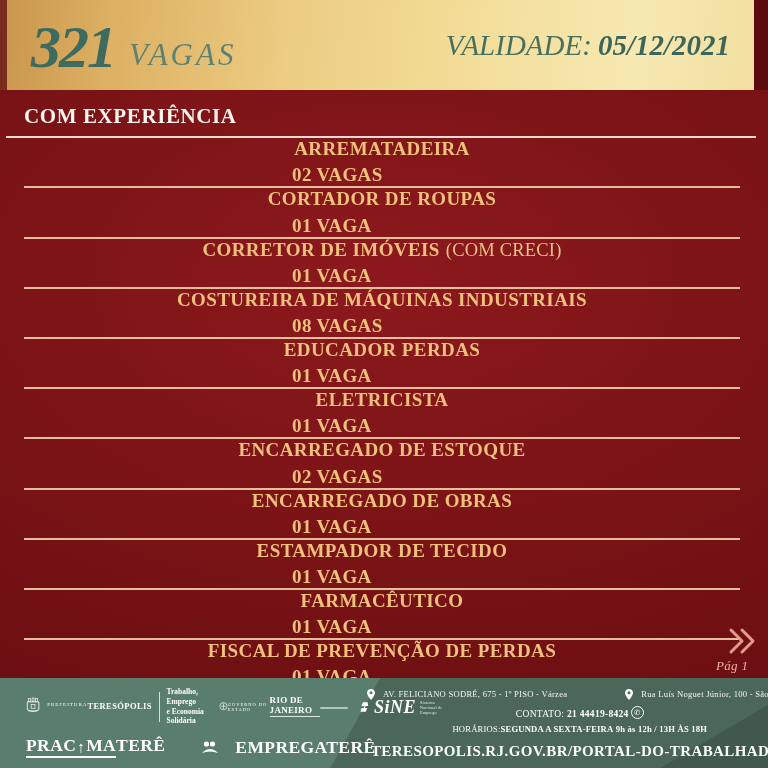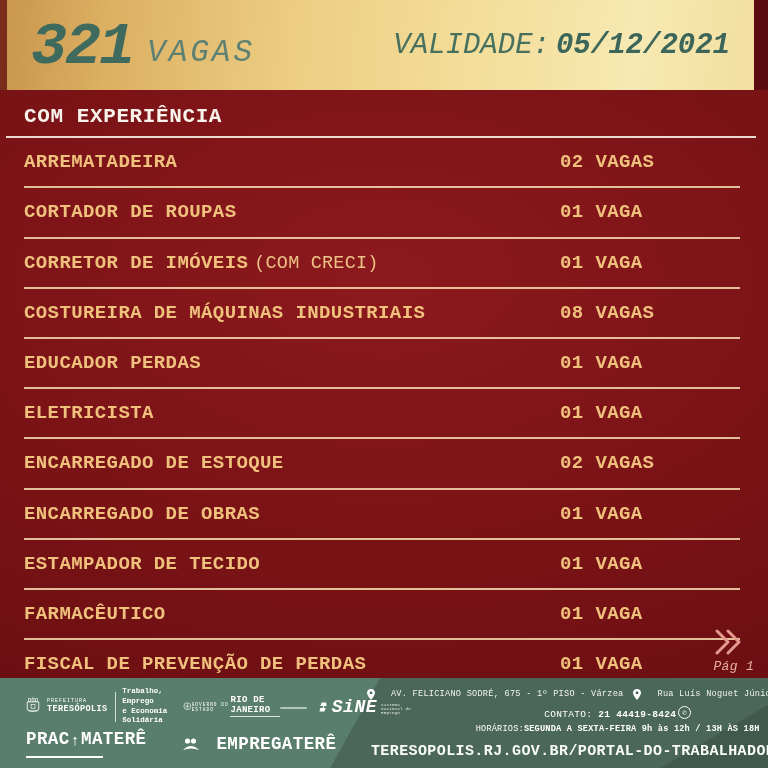--- a/index.html
+++ b/index.html
@@ -1,18 +1,18 @@
 <!DOCTYPE html>
 <html><head>
 <meta charset="utf-8">
 <style>
   html,body{margin:0;padding:0;background:#222;}
   .poster{
     position:relative;width:768px;height:768px;overflow:hidden;
-    font-family:Liberation Mono, monospace;
+    font-family:Liberation Serif, serif;
     background:#0ea5e9;
   }
   
   .header{position:absolute;top:0;left:0;right:0;height:90px;background:#5e0d10;}
   .header .edge-left{position:absolute;left:0;top:0;bottom:0;width:7px;background:#7a2c1d;}
   .header .edge-right{position:absolute;right:0;top:0;bottom:0;width:14px;background:#5c0c0f;}
   .gold-band{
     position:absolute;left:7px;right:14px;top:0;bottom:0;
     background:linear-gradient(95deg,#c9974e 0%,#ddb063 14%,#eccd82 38%,#f2db95 58%,#f7e9b2 84%,#f2dfa0 100%);
     display:flex;align-items:center;justify-content:space-between;
@@ -38,32 +38,33 @@
   .section-title{
     color:#f8f4ec;font-size:21px;font-weight:700;letter-spacing:.6px;line-height:1.2;
   }
   .section-underline{
     height:2px;background:#f4ebdf;opacity:.92;margin:7px -16px 0 -18px;
   }
   .job-list{margin-top:0;}
   .job-row{
     display:flex;align-items:center;height:48.2px;
     border-bottom:2px solid rgba(243,214,173,.88);
+    flex-direction:column;
   }
   .job-row.last{border-bottom:none;}
   .job-title{
     flex:1;color:#f0c17c;font-size:19px;font-weight:700;letter-spacing:.4px;white-space:nowrap;
   }
   .job-note{font-weight:400;color:#ecc185;margin-left:6px;font-size:18.5px;letter-spacing:.2px;}
   .job-count{
     width:180px;flex-shrink:0;color:#f0c17c;font-size:19px;font-weight:700;letter-spacing:.4px;
     text-align:left;
   }
   .pagination{
-    position:absolute;right:14px;bottom:4px;text-align:right;width:52px;
+    position:absolute;right:0;bottom:4px;text-align:left;width:52px;
   }
   .pagination svg{display:block;margin:0 auto;}
   .pagination .pag-label{
     color:#e7b2a4;font-size:13px;font-style:italic;margin-top:2px;letter-spacing:.3px;
   }
   
   .footer{
     position:absolute;left:0;right:0;bottom:0;height:90px;
     background:#4b6759;display:flex;color:#fff;
   }
@@ -76,43 +77,43 @@
     content:"";position:absolute;inset:0;
     background:#41594d;
     clip-path:polygon(100% 30%,100% 100%,86% 100%);
   }
   .footer-left{
     position:relative;z-index:1;width:47%;box-sizing:border-box;
     padding:9px 4px 8px 26px;display:flex;flex-direction:column;justify-content:space-between;
   }
   .logo-row{display:flex;align-items:center;gap:12px;}
   .pref-logo{display:flex;align-items:center;gap:7px;}
-  .pref-text{display:flex;flex-direction:column;line-height:1.05;}
+  .pref-text{display:flex;flex-direction:row;line-height:1.05;}
   .pref-top{font-size:5px;letter-spacing:1px;}
   .pref-name{font-size:8.5px;font-weight:800;letter-spacing:.4px;}
   .v-divider{width:1px;height:30px;background:rgba(255,255,255,.75);}
   .dept-text{font-size:7.5px;font-weight:700;line-height:1.3;}
   .gov-logo{display:flex;flex-direction:row;align-items:center;line-height:1.05;}
   .gov-top{font-size:4.5px;letter-spacing:1px;margin-top:2px;}
   .gov-name{font-size:9px;font-weight:800;letter-spacing:.3px;border-bottom:1px solid rgba(255,255,255,.8);padding-bottom:1px;}
   .gov-slogan-bar{width:44px;height:2.5px;background:rgba(255,255,255,.55);margin-top:2.5px;border-radius:1px;}
   .sine-logo{display:flex;align-items:center;gap:4px;}
   .sine-name{font-size:18px;font-weight:800;font-style:italic;letter-spacing:.5px;line-height:1;}
   .sine-sub{font-size:4.2px;letter-spacing:.2px;opacity:.85;align-self:flex-end;margin-bottom:3px;}
   .wordmark-row{display:flex;align-items:center;gap:36px;padding-bottom:2px;}
   .wordmark{font-size:17.5px;font-weight:800;letter-spacing:.4px;display:flex;align-items:baseline;line-height:1;}
-  .pracima-underlined{border-bottom:2.5px solid #fff;padding-bottom:8px;display:inline-flex;align-items:baseline;}
+  .pracima-underlined{border-bottom:2.5px solid #fff;padding-bottom:2px;display:inline-flex;align-items:baseline;}
   .up-arrow{display:inline-block;font-size:15px;transform:translateY(1px);margin:0 1px;font-weight:800;}
   .emprega-logo{display:flex;align-items:center;gap:16px;}
   .footer-right{
     position:relative;z-index:1;flex:1;box-sizing:border-box;
     padding:11px 16px 8px 6px;display:flex;flex-direction:column;
   }
   .address-row{display:flex;justify-content:space-between;gap:10px;}
-  .address-item{display:flex;align-items:flex-start;gap:16px;font-size:8.6px;letter-spacing:.25px;color:#f2f4f0;white-space:nowrap;}
+  .address-item{display:flex;align-items:flex-start;gap:8px;font-size:8.6px;letter-spacing:.25px;color:#f2f4f0;white-space:nowrap;}
   .contact-line{text-align:center;font-size:9.5px;margin-top:8px;letter-spacing:.3px;}
   .contact-line b{font-weight:800;}
   .wa-icon{
     display:inline-flex;align-items:center;justify-content:center;
     width:11px;height:11px;border:1px solid #fff;border-radius:50%;
     font-size:7.5px;vertical-align:middle;margin-left:2px;transform:translateY(-2px);
   }
   .hours-line{text-align:center;font-size:8.6px;margin-top:3px;letter-spacing:.2px;}
   .hours-line b{font-weight:800;}
   .footer-url{

